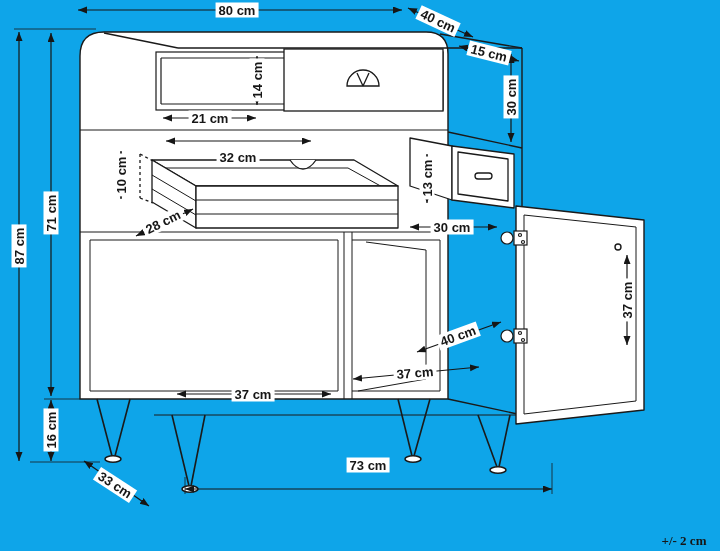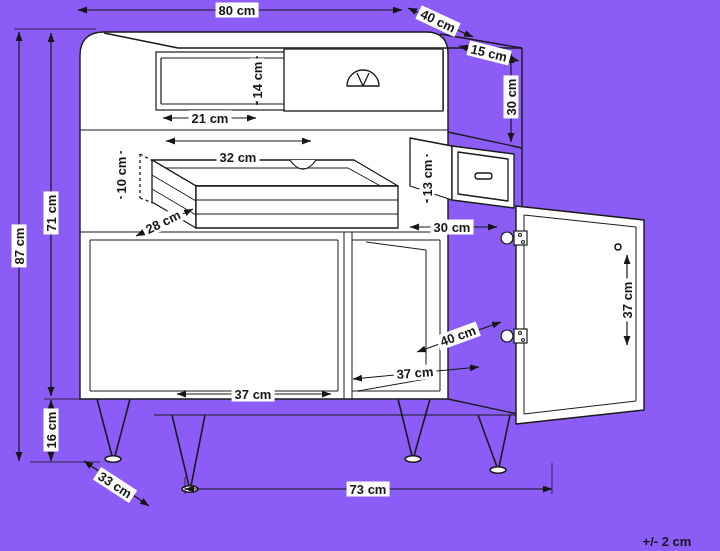--- a/index.html
+++ b/index.html
@@ -1,28 +1,28 @@
 <!DOCTYPE html>
 <html><head>
 <meta charset="utf-8">
 <style>
   html,body{margin:0;padding:0;background:#fff;}
   .stage{
-    position:relative;width:720px;height:551px;background:#8b5cf6;
+    position:relative;width:720px;height:551px;background:#0ea5e9;
     font-family:"Liberation Sans",sans-serif;overflow:hidden;
   }
   .stage svg{position:absolute;left:0;top:0;}
   .dim{
     position:absolute;background:#ffffff;padding:0 3px;
     font-family:"Liberation Sans",sans-serif;font-size:13px;font-weight:bold;
     color:#161616;white-space:nowrap;line-height:15px;text-align:center;
   }
   .tol{
-    position:absolute;font-family:Liberation Sans, sans-serif;font-size:13px;
-    font-weight:bold;color:#161616;white-space:nowrap;
+    position:absolute;font-family:Liberation Serif, serif;font-size:13px;
+    font-weight:bold;color:#161616;white-space:nowrap;margin-left:17px;
   }
 </style>
 </head>
 <body>
 
 <div class="stage">
 
   <svg width="720" height="551" viewBox="0 0 720 551">
     <defs>
       <marker id="ah" markerWidth="10" markerHeight="8" refX="9" refY="3.5" orient="auto-start-reverse" markerUnits="userSpaceOnUse">
@@ -168,20 +168,20 @@
   <div class="dim" style="left:210px;top:118px;transform:translate(-50%,-50%);">21 cm</div>
   <div class="dim" style="left:238px;top:157px;transform:translate(-50%,-50%);">32 cm</div>
   <div class="dim" style="left:121px;top:175px;transform:translate(-50%,-50%) rotate(-90deg);">10 cm</div>
   <div class="dim" style="left:163px;top:222px;transform:translate(-50%,-50%) rotate(-26deg);">28 cm</div>
   <div class="dim" style="left:427px;top:178px;transform:translate(-50%,-50%) rotate(-90deg);">13 cm</div>
   <div class="dim" style="left:452px;top:227px;transform:translate(-50%,-50%);">30 cm</div>
   <div class="dim" style="left:627px;top:300px;transform:translate(-50%,-50%) rotate(-90deg);">37 cm</div>
   <div class="dim" style="left:458px;top:336px;transform:translate(-50%,-50%) rotate(-20deg);">40 cm</div>
   <div class="dim" style="left:415px;top:373px;transform:translate(-50%,-50%) rotate(-5deg);">37 cm</div>
   <div class="dim" style="left:253px;top:394px;transform:translate(-50%,-50%);">37 cm</div>
-  <div class="dim" style="left:368px;top:489px;transform:translate(-50%,-50%);">73 cm</div>
+  <div class="dim" style="left:368px;top:465px;transform:translate(-50%,-50%);">73 cm</div>
   <div class="dim" style="left:115px;top:485px;transform:translate(-50%,-50%) rotate(33deg);">33 cm</div>
   <div class="dim" style="left:51px;top:430px;transform:translate(-50%,-50%) rotate(-90deg);">16 cm</div>
   <div class="dim" style="left:51px;top:213px;transform:translate(-50%,-50%) rotate(-90deg);">71 cm</div>
   <div class="dim" style="left:19px;top:246px;transform:translate(-50%,-50%) rotate(-90deg);">87 cm</div>
 
   <div class="tol" style="left:667px;top:541px;transform:translate(-50%,-50%);">+/- 2 cm</div>
 </div>
 
 </body></html>

